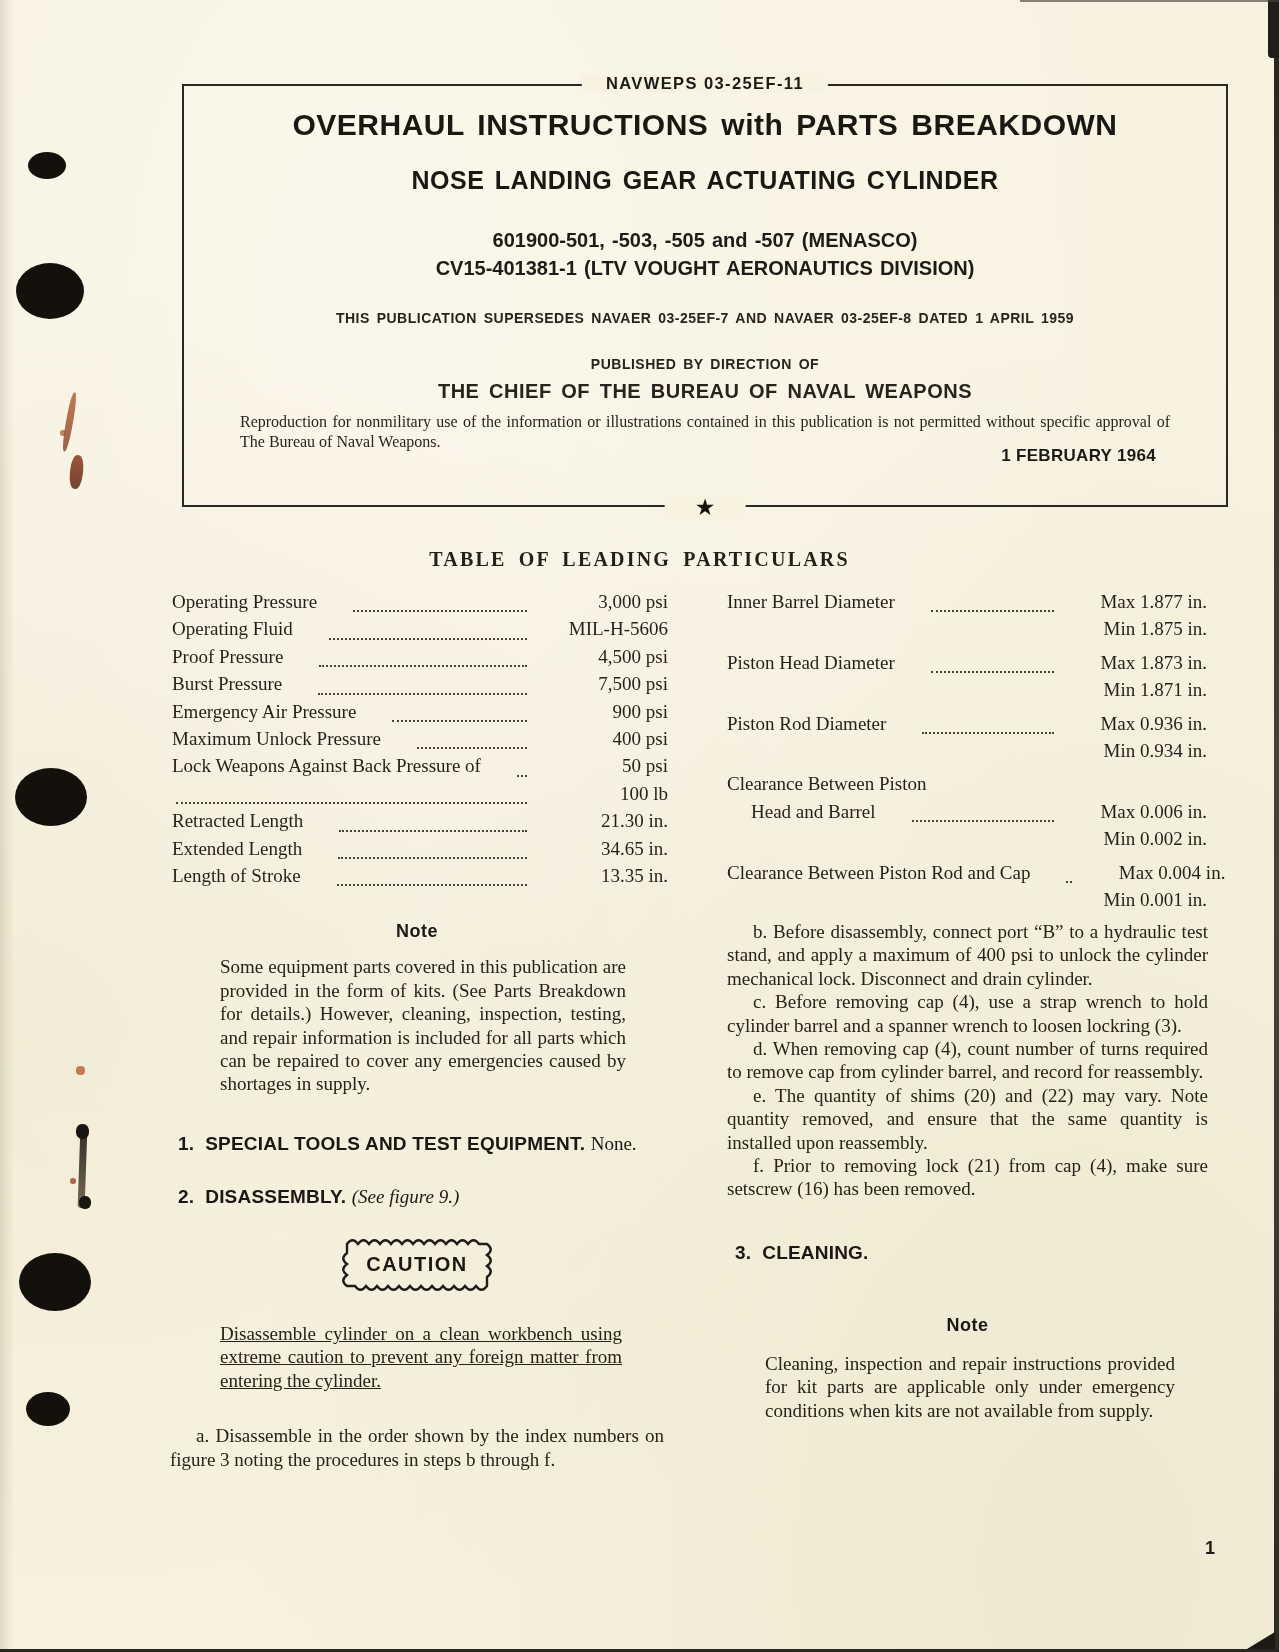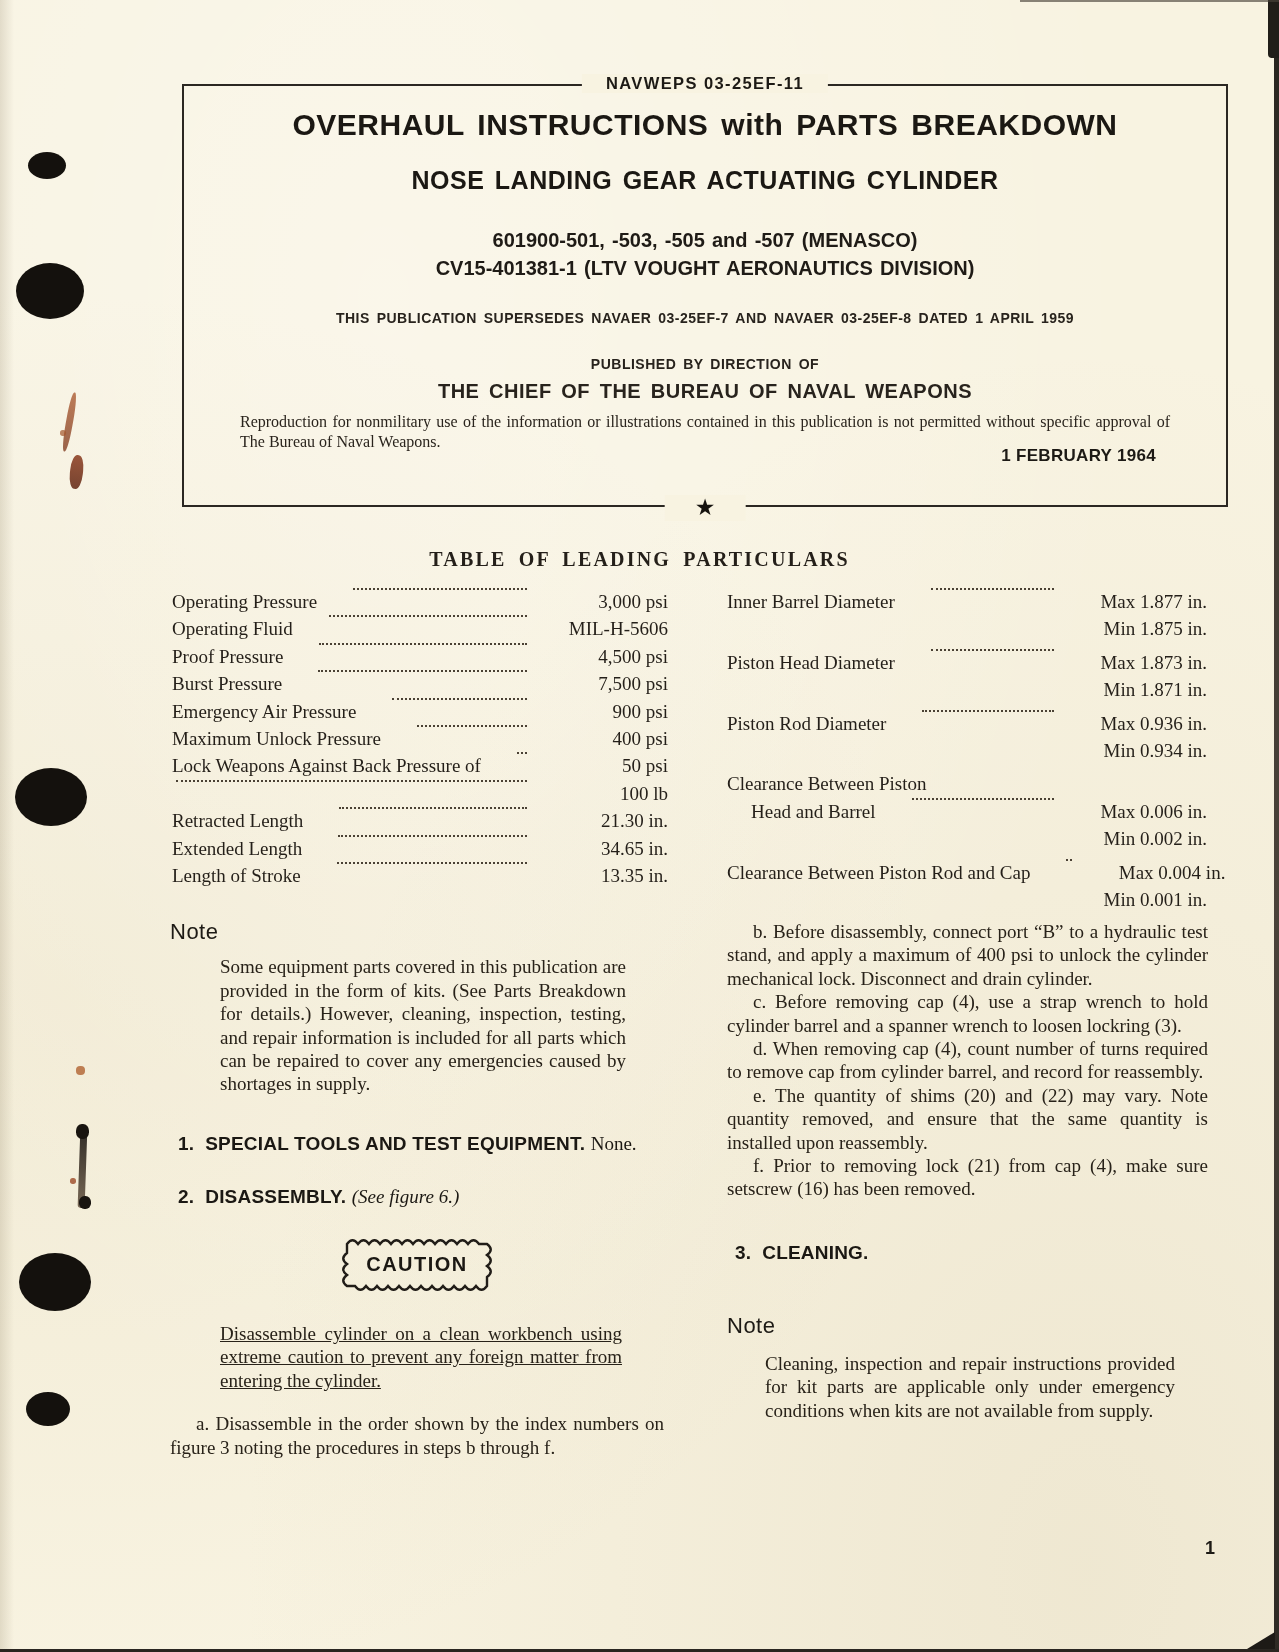--- a/index.html
+++ b/index.html
@@ -28,52 +28,52 @@
   #repro{position:absolute;top:326px;left:56px;width:930px;font-size:16px;line-height:20px;
          text-align:justify;color:#2a241d;}
   #pubdate{position:absolute;top:360px;right:70px;font-weight:bold;font-size:17px;letter-spacing:.3px;color:#1d1a15;}
 
   
   #ptitle{position:absolute;top:548px;left:0;width:100%;text-align:center;
           font-weight:bold;font-size:20px;letter-spacing:2.2px;word-spacing:.25em;color:#241f19;}
   .pcol{position:absolute;top:588px;font-size:19px;color:#241f19;}
   #pleft{left:172px;width:496px;}
   #pright{left:727px;width:480px;}
-  .prow{display:flex;align-items:flex-start;line-height:27.4px;white-space:nowrap;gap:32px;}
+  .prow{display:flex;align-items:flex-end;line-height:27.4px;white-space:nowrap;gap:32px;}
   .leader{flex:1 1 auto;min-width:6px;margin:0 3px 3px 4px;border-bottom:2.2px dotted #4a4134;}
   .pval{min-width:106px;text-align:right;}
   .rval{min-width:118px;}
   .minline{justify-content:flex-end;}
   .pgroup{margin-bottom:6px;}
   .indent2{padding-left:24px;}
 
   
   .bodycol{position:absolute;top:920px;font-size:19px;line-height:23.4px;text-align:justify;color:#282219;}
   #lcol{left:170px;width:494px;}
   #rcol{left:727px;width:481px;}
-  .notehead{font-family:"Liberation Sans","DejaVu Sans",sans-serif;font-weight:normal;font-size:22px;
-            letter-spacing:.5px;color:#1d1a15;}
+  .notehead{font-family:"Liberation Sans","DejaVu Sans",sans-serif;font-weight:bold;font-size:18px;
+            text-align:center;letter-spacing:.5px;color:#1d1a15;}
   .noteblock{text-align:justify;}
   #lnote{margin:12px 38px 0 50px;}
   #rnote{margin:14px 33px 0 38px;}
   .sechead{font-family:"Liberation Sans","DejaVu Sans",sans-serif;font-weight:bold;font-size:19px;
            letter-spacing:.2px;color:#1b1813;}
   .sec{padding-left:8px;white-space:nowrap;text-align:left;}
   #sec1{margin-top:36px;}
   #sec2{margin-top:30px;}
   .serifnorm{font-family:"Liberation Serif","DejaVu Serif",serif;font-weight:normal;font-size:19px;letter-spacing:0;}
   .ital{font-style:italic;}
   #cautionwrap{margin-top:30px;text-align:center;}
   #cautionbox{position:relative;display:inline-block;width:150px;height:52px;}
   #cautionbox svg{position:absolute;left:0;top:0;}
   #cautionlabel{position:absolute;left:0;top:0;width:100%;height:100%;display:flex;align-items:center;justify-content:center;
                 font-weight:bold;font-size:20px;letter-spacing:1.5px;color:#1b1813;}
   #cautiontext{margin:26px 42px 0 50px;text-decoration:underline;}
   .para{margin:0;text-indent:26px;}
-  #para-a{margin-top:20px;}
+  #para-a{margin-top:32px;}
   #sec3{margin-top:40px;}
   #rnotehead{margin-top:50px;}
 
   #pagenum{position:absolute;left:1205px;top:1538px;font-weight:bold;font-size:18px;color:#1d1a15;}
 
   
   .dot{position:absolute;background:#14110d;border-radius:50%;}
   #dot1{left:28px;top:152px;width:38px;height:27px;}
   #dot2{left:16px;top:263px;width:68px;height:56px;}
   #dot3{left:15px;top:768px;width:72px;height:58px;}
@@ -235,21 +235,21 @@
     <div class="notehead">Note</div>
     <div id="lnote" class="noteblock">Some equipment parts covered in this publication are provided in the form of kits. (See Parts Breakdown for details.) However, cleaning, inspection, testing, and repair information is included for all parts which can be repaired to cover any emergencies caused by shortages in supply.</div>
     <div id="sec1" class="sec sechead">
       <span>1.</span>&nbsp;
       <span>SPECIAL TOOLS AND TEST EQUIPMENT.</span>
       <span class="serifnorm">None.</span>
     </div>
     <div id="sec2" class="sec sechead">
       <span>2.</span>&nbsp;
       <span>DISASSEMBLY.</span>
-      <span class="serifnorm ital">(See figure 6.)</span>
+      <span class="serifnorm ital">(See figure 9.)</span>
     </div>
     <div id="cautionwrap">
       <div id="cautionbox">
         <svg width="150" height="52" viewBox="0 0 150 52">
           <path id="wavypath" fill="none" stroke="#211d18" stroke-width="2.4" d="M 5 5 q 5.5 -7.5 11 0 q 5.5 -7.5 11 0 q 5.5 -7.5 11 0 q 5.5 -7.5 11 0 q 5.5 -7.5 11 0 q 5.5 -7.5 11 0 q 5.5 -7.5 11 0 q 5.5 -7.5 11 0 q 5.5 -7.5 11 0 q 5.5 -7.5 11 0 q 5.5 -7.5 11 0 q 5.5 -7.5 11 0 L 145 5 q 7.5 5.5 0 11 q 7.5 5.5 0 11 q 7.5 5.5 0 11 L 145 47 q -5.5 7.5 -11 0 q -5.5 7.5 -11 0 q -5.5 7.5 -11 0 q -5.5 7.5 -11 0 q -5.5 7.5 -11 0 q -5.5 7.5 -11 0 q -5.5 7.5 -11 0 q -5.5 7.5 -11 0 q -5.5 7.5 -11 0 q -5.5 7.5 -11 0 q -5.5 7.5 -11 0 q -5.5 7.5 -11 0 L 5 47 q -7.5 -5.5 0 -11 q -7.5 -5.5 0 -11 q -7.5 -5.5 0 -11 Z"></path>
         </svg>
         <div id="cautionlabel" class="sans">CAUTION</div>
       </div>
     </div>
     <div id="cautiontext" class="noteblock">Disassemble cylinder on a clean workbench using extreme caution to prevent any foreign matter from entering the cylinder.</div>

